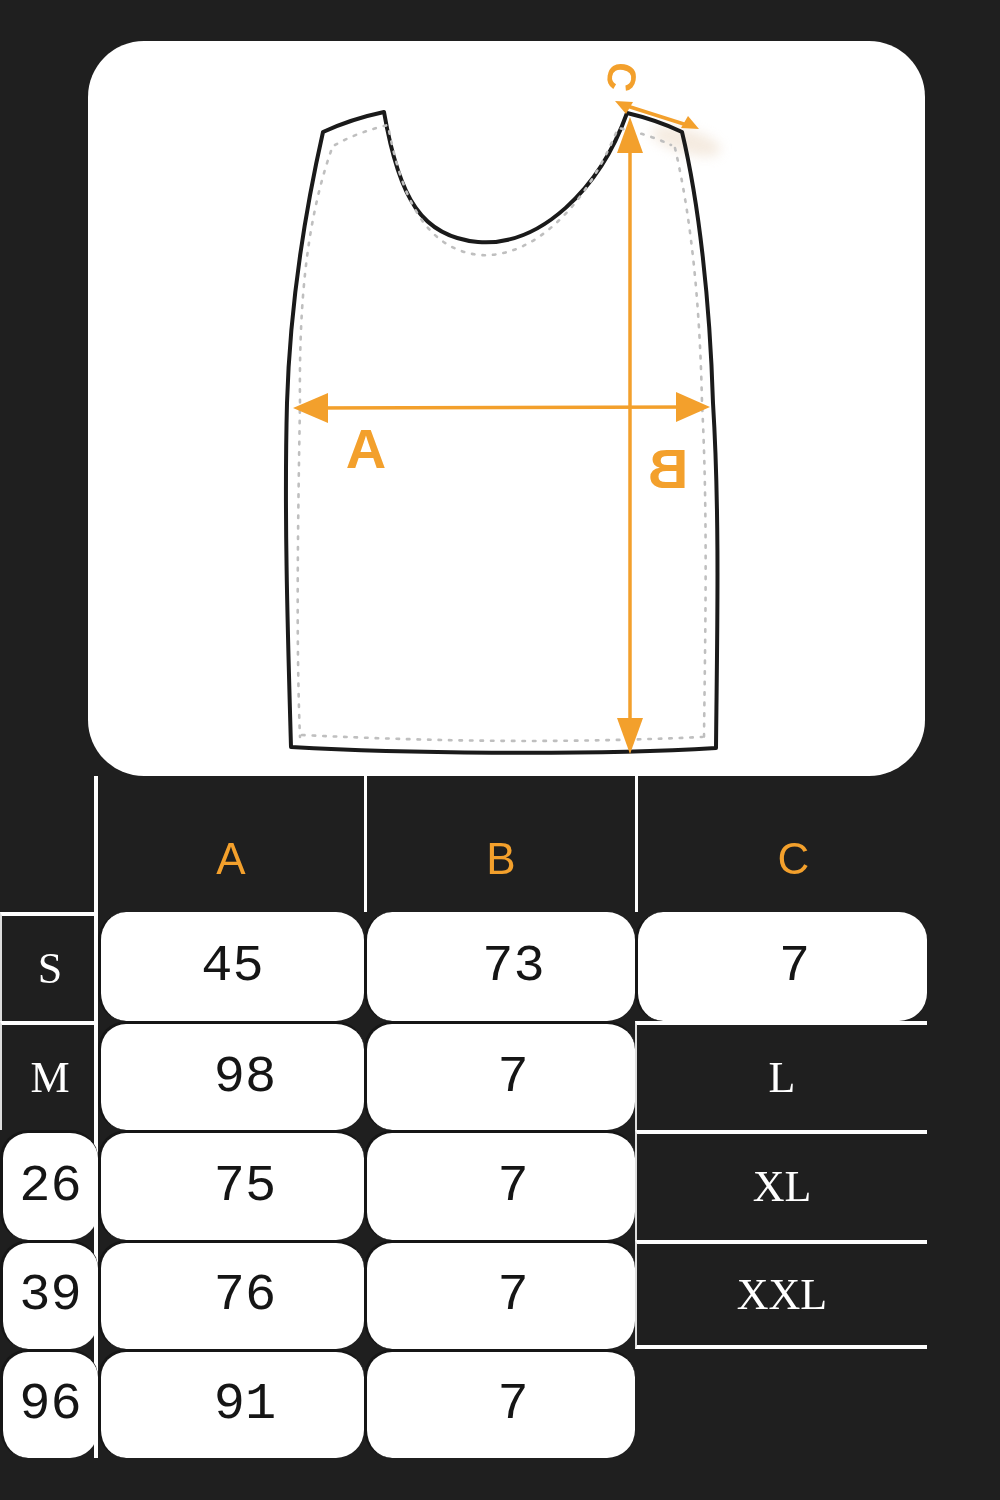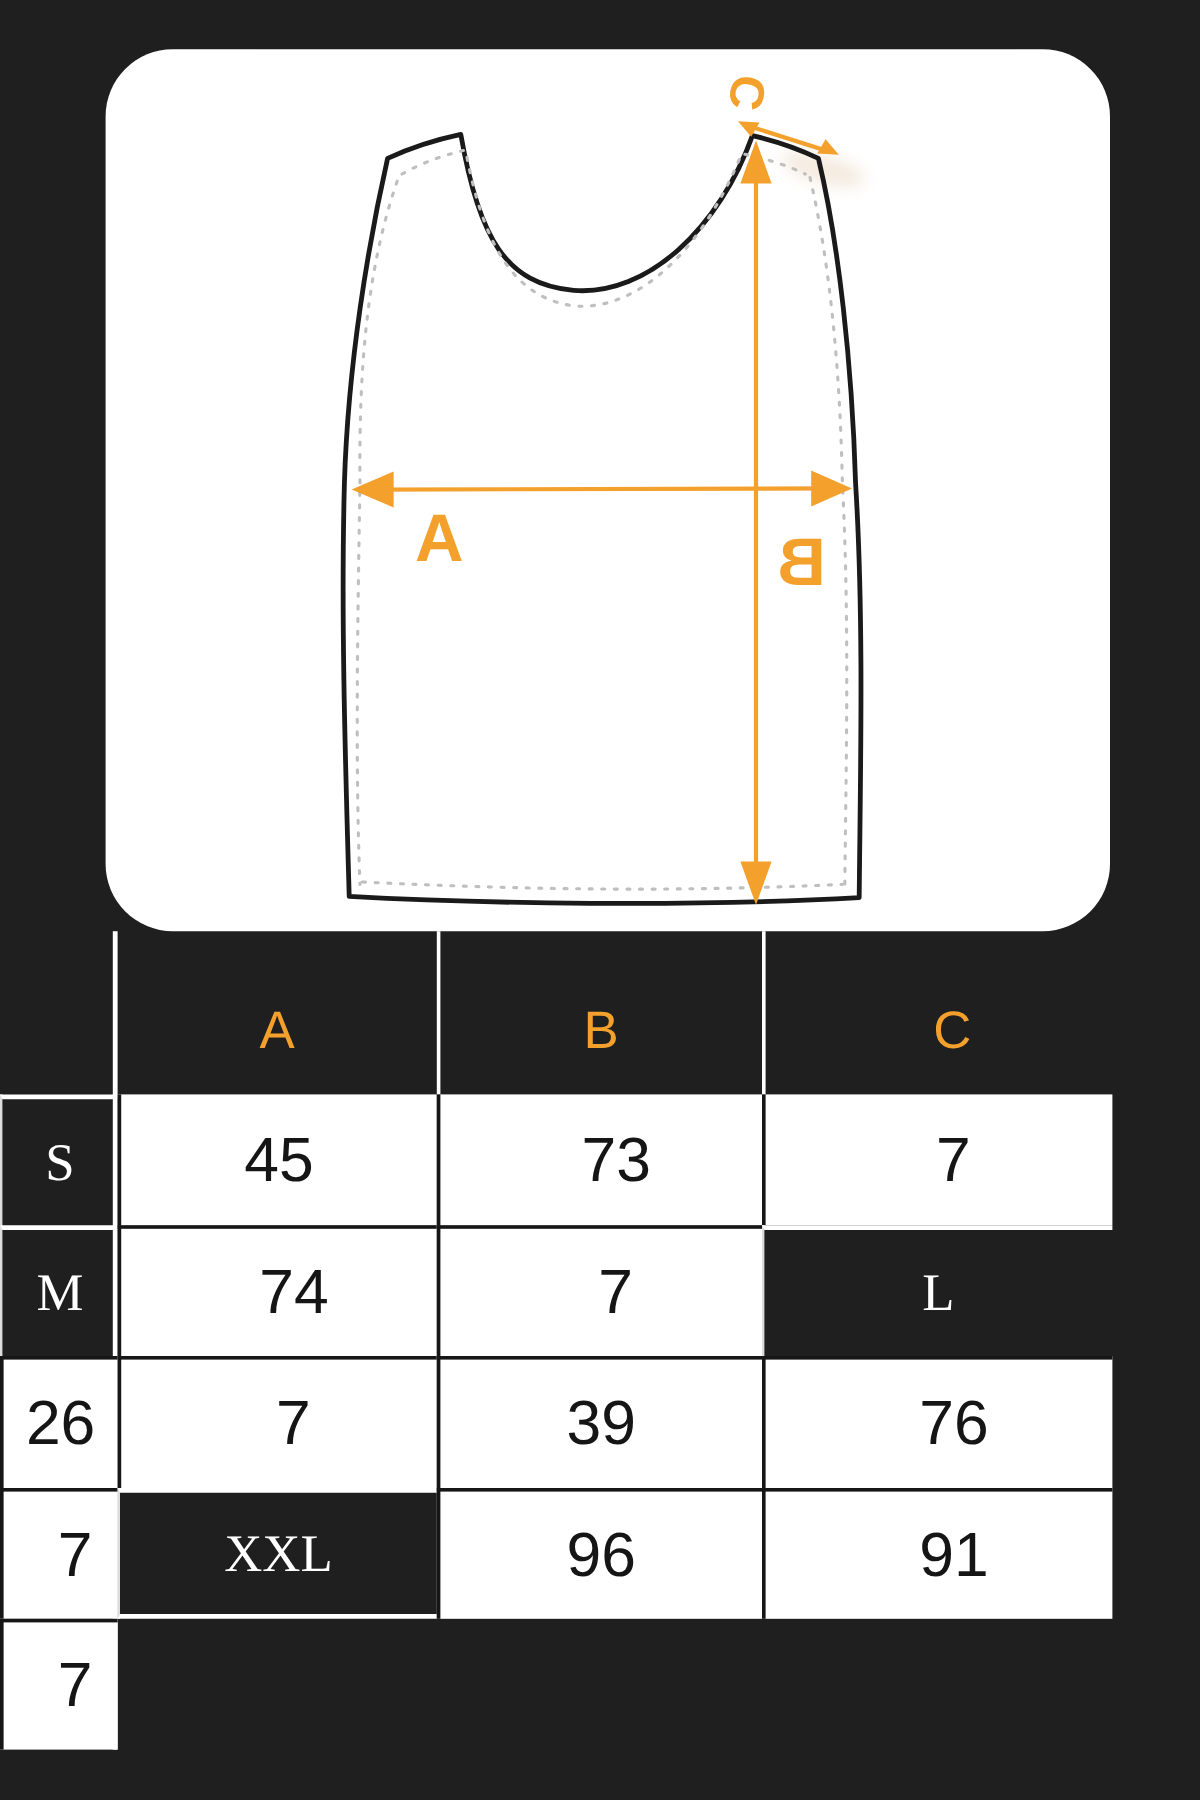--- a/index.html
+++ b/index.html
@@ -47,21 +47,21 @@
     border-left:2px solid rgba(255,255,255,.85);
     color:var(--label-text,#fff);
     font-family:"Liberation Serif",serif;font-size:44px;
   }
   .lblcell.last{border-bottom:4px solid var(--grid-line-light,#fff);}
   .valcell{
     display:flex;align-items:center;justify-content:center;
     box-sizing:border-box;
     background:var(--card-bg,#fff);
     color:var(--value-text,#151515);
-    font-family:Liberation Sans, sans-serif;font-size:52px;
+    font-family:Liberation Mono, monospace;font-size:52px;border-radius:28px;
   }
   .valcell.col-a{border-left:3px solid var(--grid-line-dark,#161616);}
   .valcell.col-b{border-left:3px solid var(--grid-line-dark,#161616);padding-left:25px;}
   .valcell.col-c{border-left:3px solid var(--grid-line-dark,#161616);padding-left:24px;}
   .valcell.rnf{border-top:3px solid var(--grid-line-dark,#161616);}
   
   .vline{
     position:absolute;left:94px;top:776px;width:4px;height:682px;
     background:var(--grid-line-light,#fff);
   }
@@ -128,27 +128,29 @@
   <div class="hcell col-a">A</div>
   <div class="hcell col-b">B</div>
   <div class="hcell col-c">C</div>
 
   <div class="lblcell">S</div>
   <div class="valcell col-a">45</div>
   <div class="valcell col-b">73</div>
   <div class="valcell col-c">7</div>
 
   <div class="lblcell">M</div>
-  <div class="valcell col-b rnf">74</div>
+  <div class="valcell col-b rnf">98</div>
   <div class="valcell col-c rnf">7</div>
 
   <div class="lblcell">L</div>
   <div class="valcell col-a rnf">26</div>
+  <div class="valcell col-b rnf">75</div>
   <div class="valcell col-c rnf">7</div>
 
+  <div class="lblcell">XL</div>
   <div class="valcell col-a rnf">39</div>
   <div class="valcell col-b rnf">76</div>
   <div class="valcell col-c rnf">7</div>
 
   <div class="lblcell last">XXL</div>
   <div class="valcell col-a rnf">96</div>
   <div class="valcell col-b rnf">91</div>
   <div class="valcell col-c rnf">7</div>
 </div>
 

